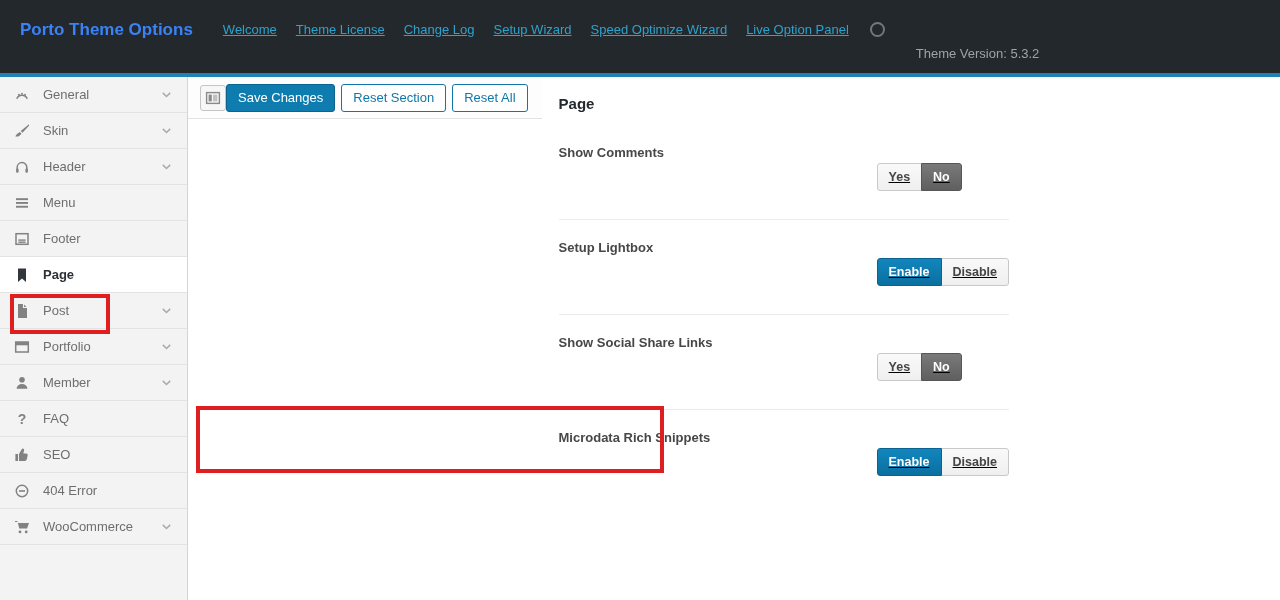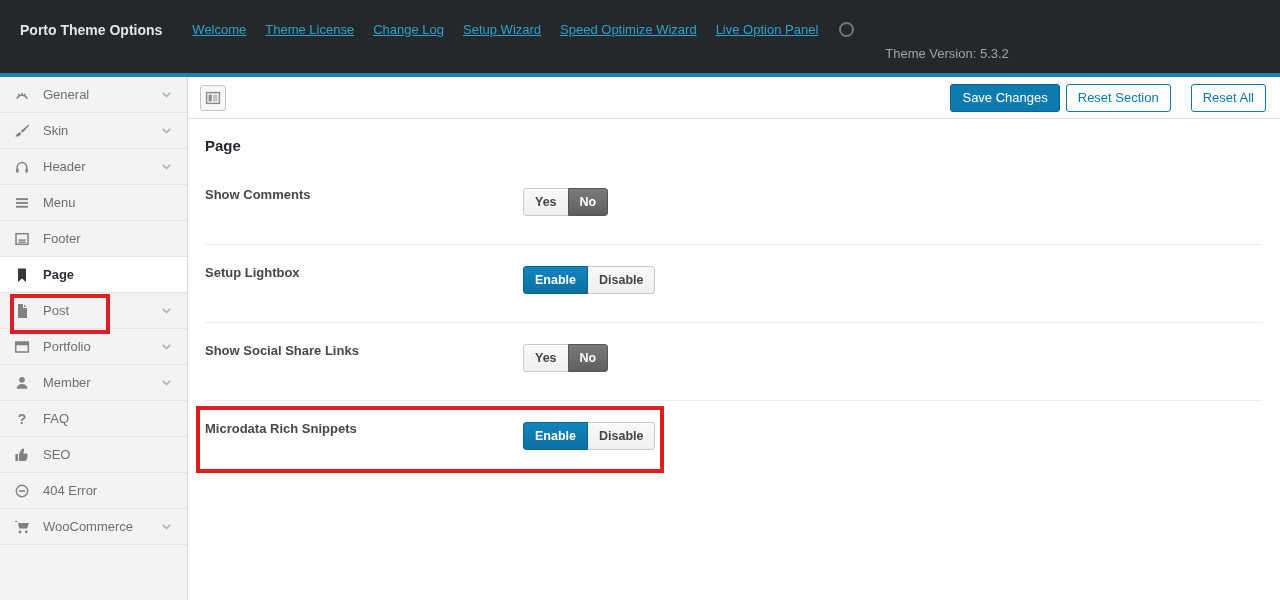--- a/index.html
+++ b/index.html
@@ -2,21 +2,21 @@
 <html><head>
 <meta charset="utf-8">
 <style>
   * { margin:0; padding:0; box-sizing:border-box; }
   html,body { width:1280px; height:600px; }
   body { font-family:"Liberation Sans", sans-serif; background:#fff; }
   .app { position:relative; width:1280px; height:600px; overflow:hidden; }
 
   
   .topbar { height:73px; background:#23282d; display:flex; align-items:center; padding:0 20px 14px 20px; }
-  .topbar-title { color:#e5e5e5; font-size:14px; font-weight:700; margin-right:30px; white-space:nowrap; }
+  .topbar-title { color:#3b82f6; font-size:17px; font-weight:700; margin-right:30px; white-space:nowrap; }
   .topbar-nav { display:flex; align-items:center; gap:19px;justify-content:flex-end; }
   .topbar-link { color:#2ea2cc; font-size:13px; text-decoration:underline; cursor:pointer; white-space:nowrap; }
   .status-circle { width:15px; height:15px; border:2px solid #72777c; border-radius:50%; margin-left:2px; }
   .version { color:#9ea3a8; font-size:13px; margin-left:12px; white-space:nowrap;margin-top:48px; }
 
   .accent-line { height:4px; background:#1e82b5; }
 
   
   .cols { display:flex; height:523px; }
 
@@ -24,36 +24,36 @@
   .sidebar { width:188px; background:#f3f3f3; border-right:1px solid #d5d5d5; overflow:hidden; }
   .sb-item { height:36px; display:flex; align-items:center; padding:0 14px; border-bottom:1px solid #e3e3e3; cursor:pointer; color:#828282; }
   .sb-item .sb-label { font-size:13px; color:#6e6e6e; margin-left:13px; }
   .sb-item.active { background:#fff; color:#32373c; }
   .sb-item.active .sb-label { color:#2d3136; font-weight:700; }
   .sb-icon { width:16px; height:16px; display:inline-flex; }
   .sb-icon svg { width:16px; height:16px; }
   .sb-chev { margin-left:auto; color:#a9a9a9; display:inline-flex; }
 
   
-  .main { flex:1; background:#fff; display:flex; flex-direction:column; }
+  .main { flex:1; background:#fff; display:flex; flex-direction:row; }
   .toolbar { height:42px; background:#fdfdfd; border-bottom:1px solid #e2e2e2; display:flex; align-items:center; padding:0 12px; }
   .panel-btn { width:26px; height:26px; background:#f7f7f7; border:1px solid #c5c5c5; border-radius:3px; display:flex; align-items:center; justify-content:center; cursor:pointer; }
   .toolbar-spacer { flex:1; }
   .btn { height:28px; font-size:13px; border-radius:3px; cursor:pointer; padding:0 11px; font-family:"Liberation Sans", sans-serif; }
   .btn-primary { background:#0f7cb0; border:1px solid #0a648f; color:#fff; margin-right:6px; }
-  .btn-secondary { background:#fff; border:1px solid #1076a9; color:#1076a9; margin-right:20px; }
+  .btn-secondary { background:#fff; border:1px solid #1076a9; color:#1076a9; margin-right:6px; }
   .btn-secondary:last-child { margin-right:2px; }
 
   .content { padding:0 18px 0 17px; }
   .page-title { font-size:15px; font-weight:700; color:#23282d; margin:18px 0 12px 0; line-height:18px; }
 
   .option-row { display:flex; align-items:flex-start; padding:18px 0 28px 0; border-bottom:1px solid #ececec; }
   .option-row.no-border { border-bottom:none; }
   .opt-label { width:318px; font-size:13px; font-weight:700; color:#474747; line-height:16px; padding-top:2px; }
-  .btnset { display:inline-flex; margin-top:3px; }
+  .btnset { display:inline-flex; margin-top:20px;text-decoration:underline; }
   .tbtn { height:28px; min-width:38px; padding:0 11px; font-size:12.5px; font-weight:700; cursor:pointer; font-family:"Liberation Sans", sans-serif; }
   .tbtn.light { background:linear-gradient(#f9f9f9,#efefef); border:1px solid #c9c9c9; color:#454545; }
   .tbtn.dark  { background:linear-gradient(#7a7a7a,#5f5f5f); border:1px solid #565656; color:#fff; }
   .tbtn.blue  { background:linear-gradient(#1286bd,#0b6fa0); border:1px solid #09638e; color:#fff; }
   .tbtn.first { border-radius:3px 0 0 3px; }
   .tbtn.last  { border-radius:0 3px 3px 0; margin-left:-1px; }
   .tbtn.dark.last, .tbtn.blue.first { position:relative; z-index:1; }
 
   
   .hl-box { position:absolute; border:4px solid #df1f1f; pointer-events:none; }

